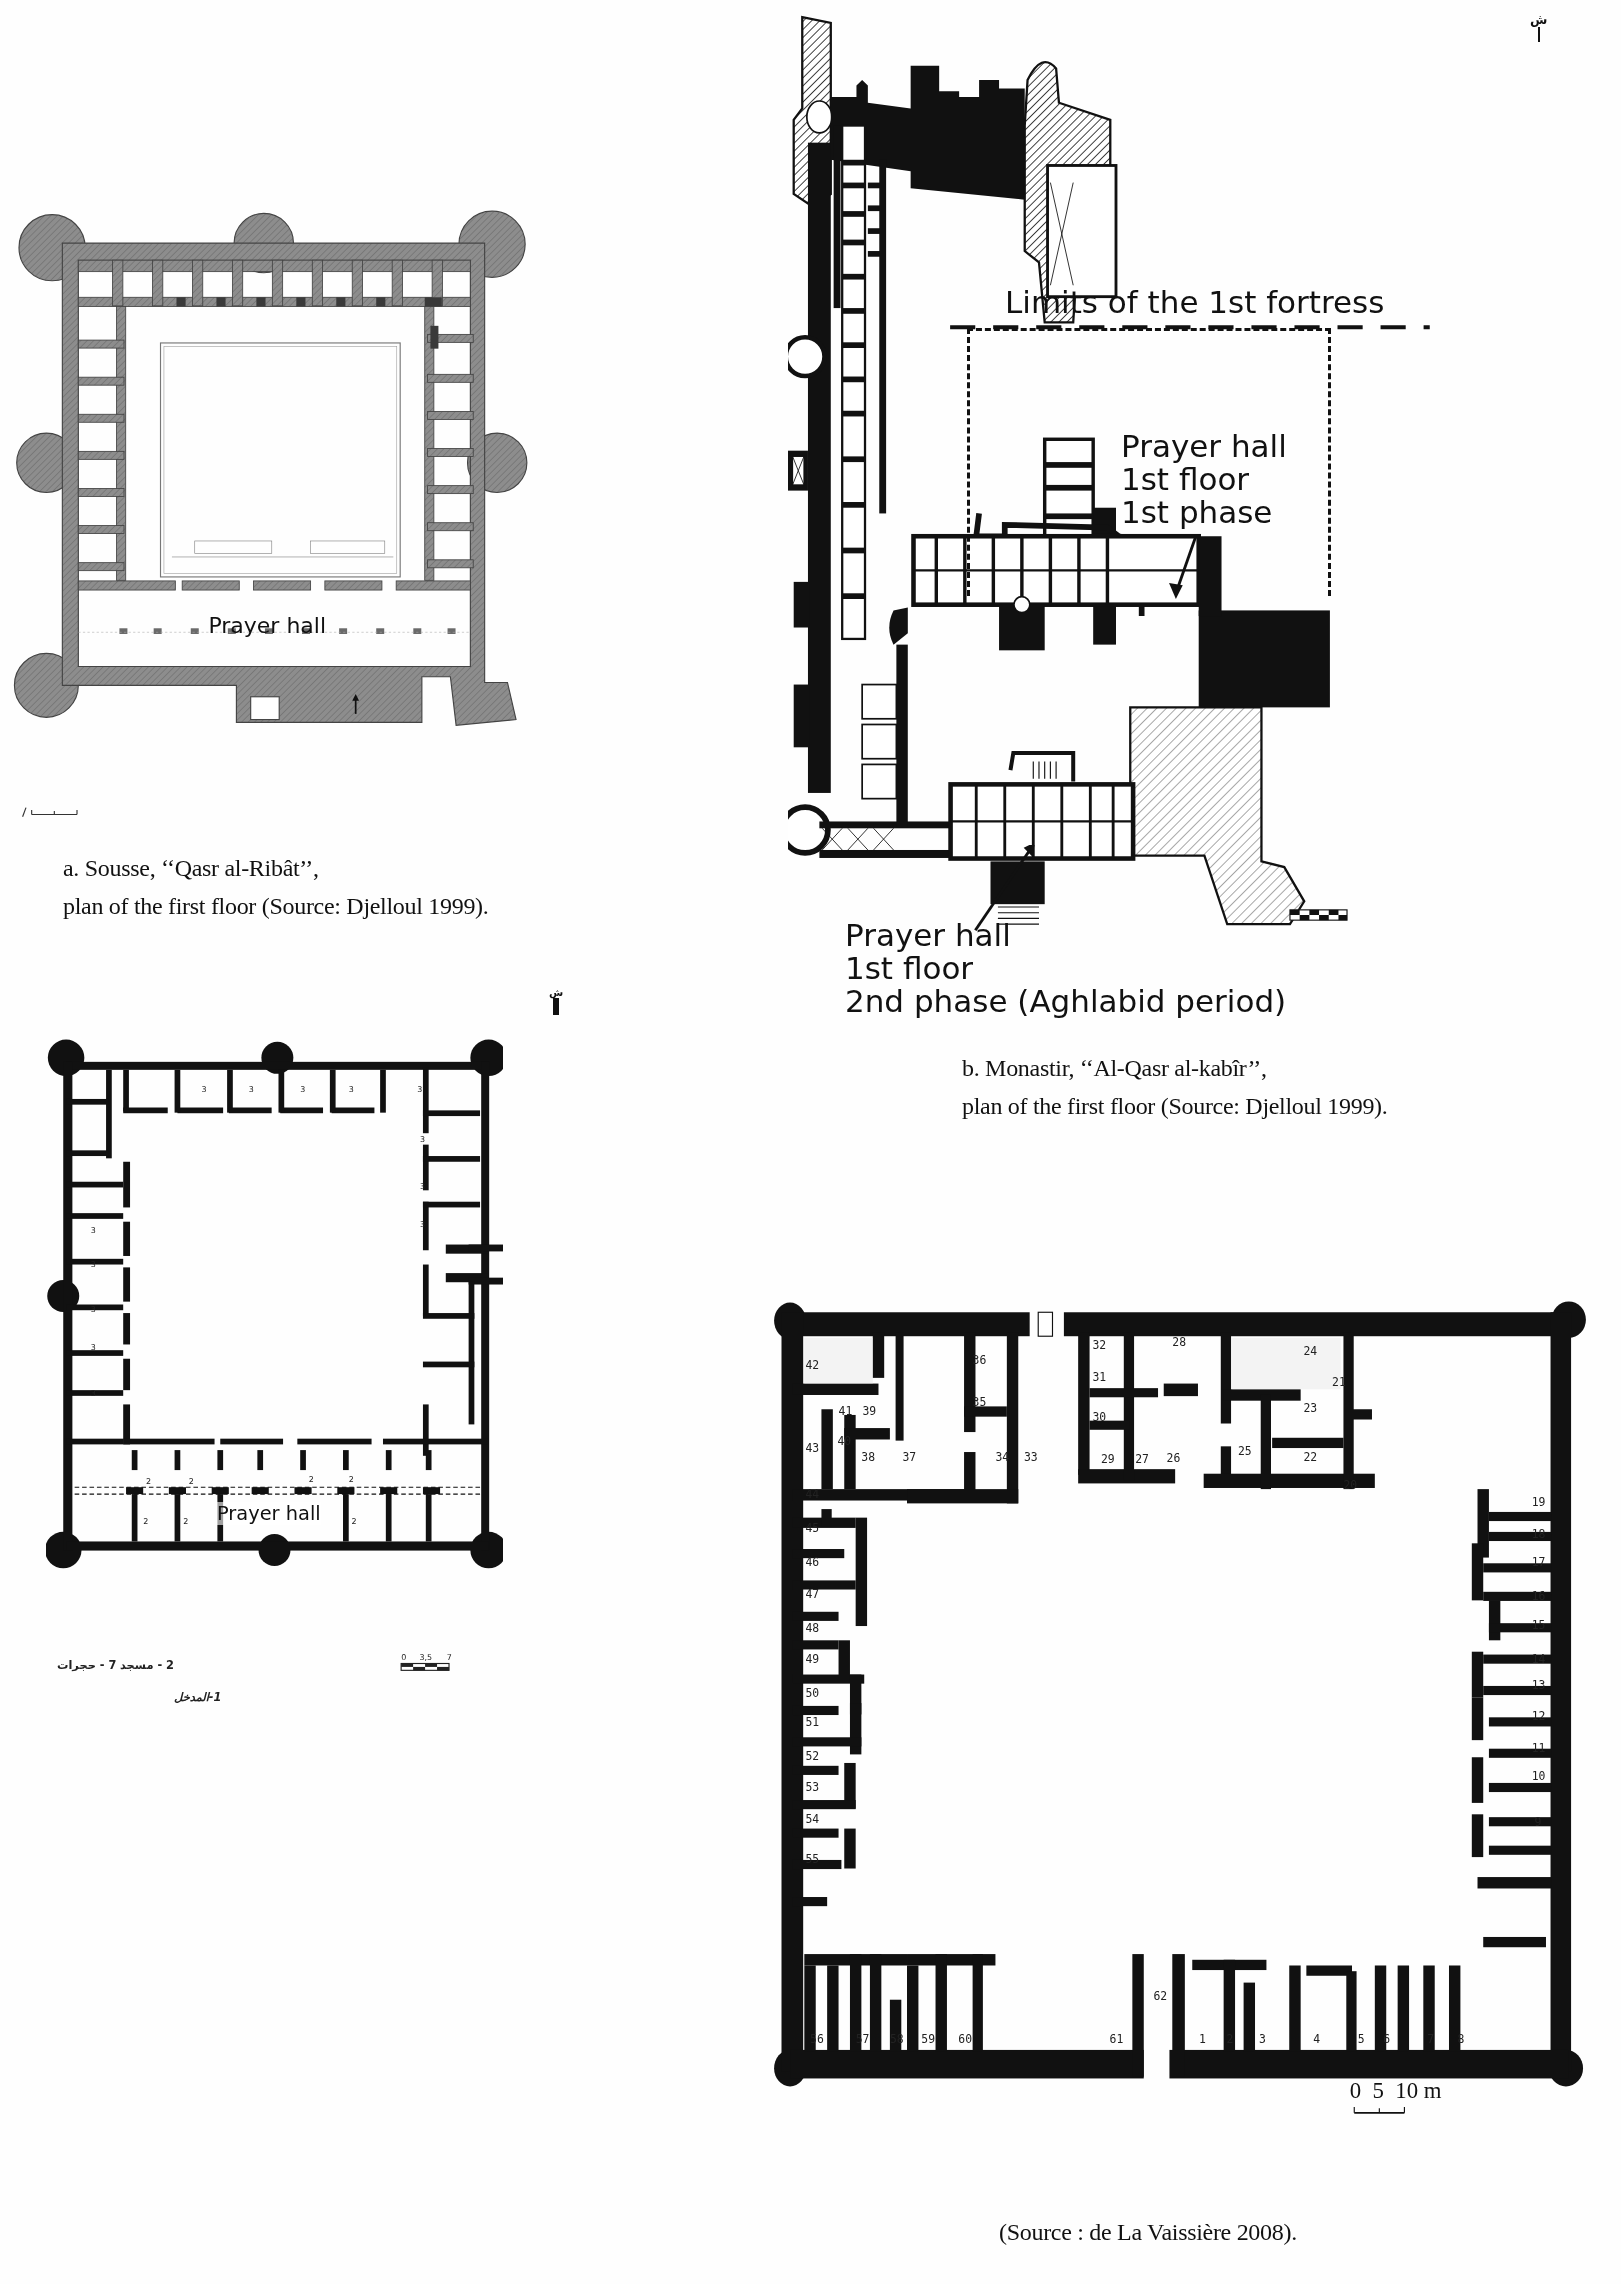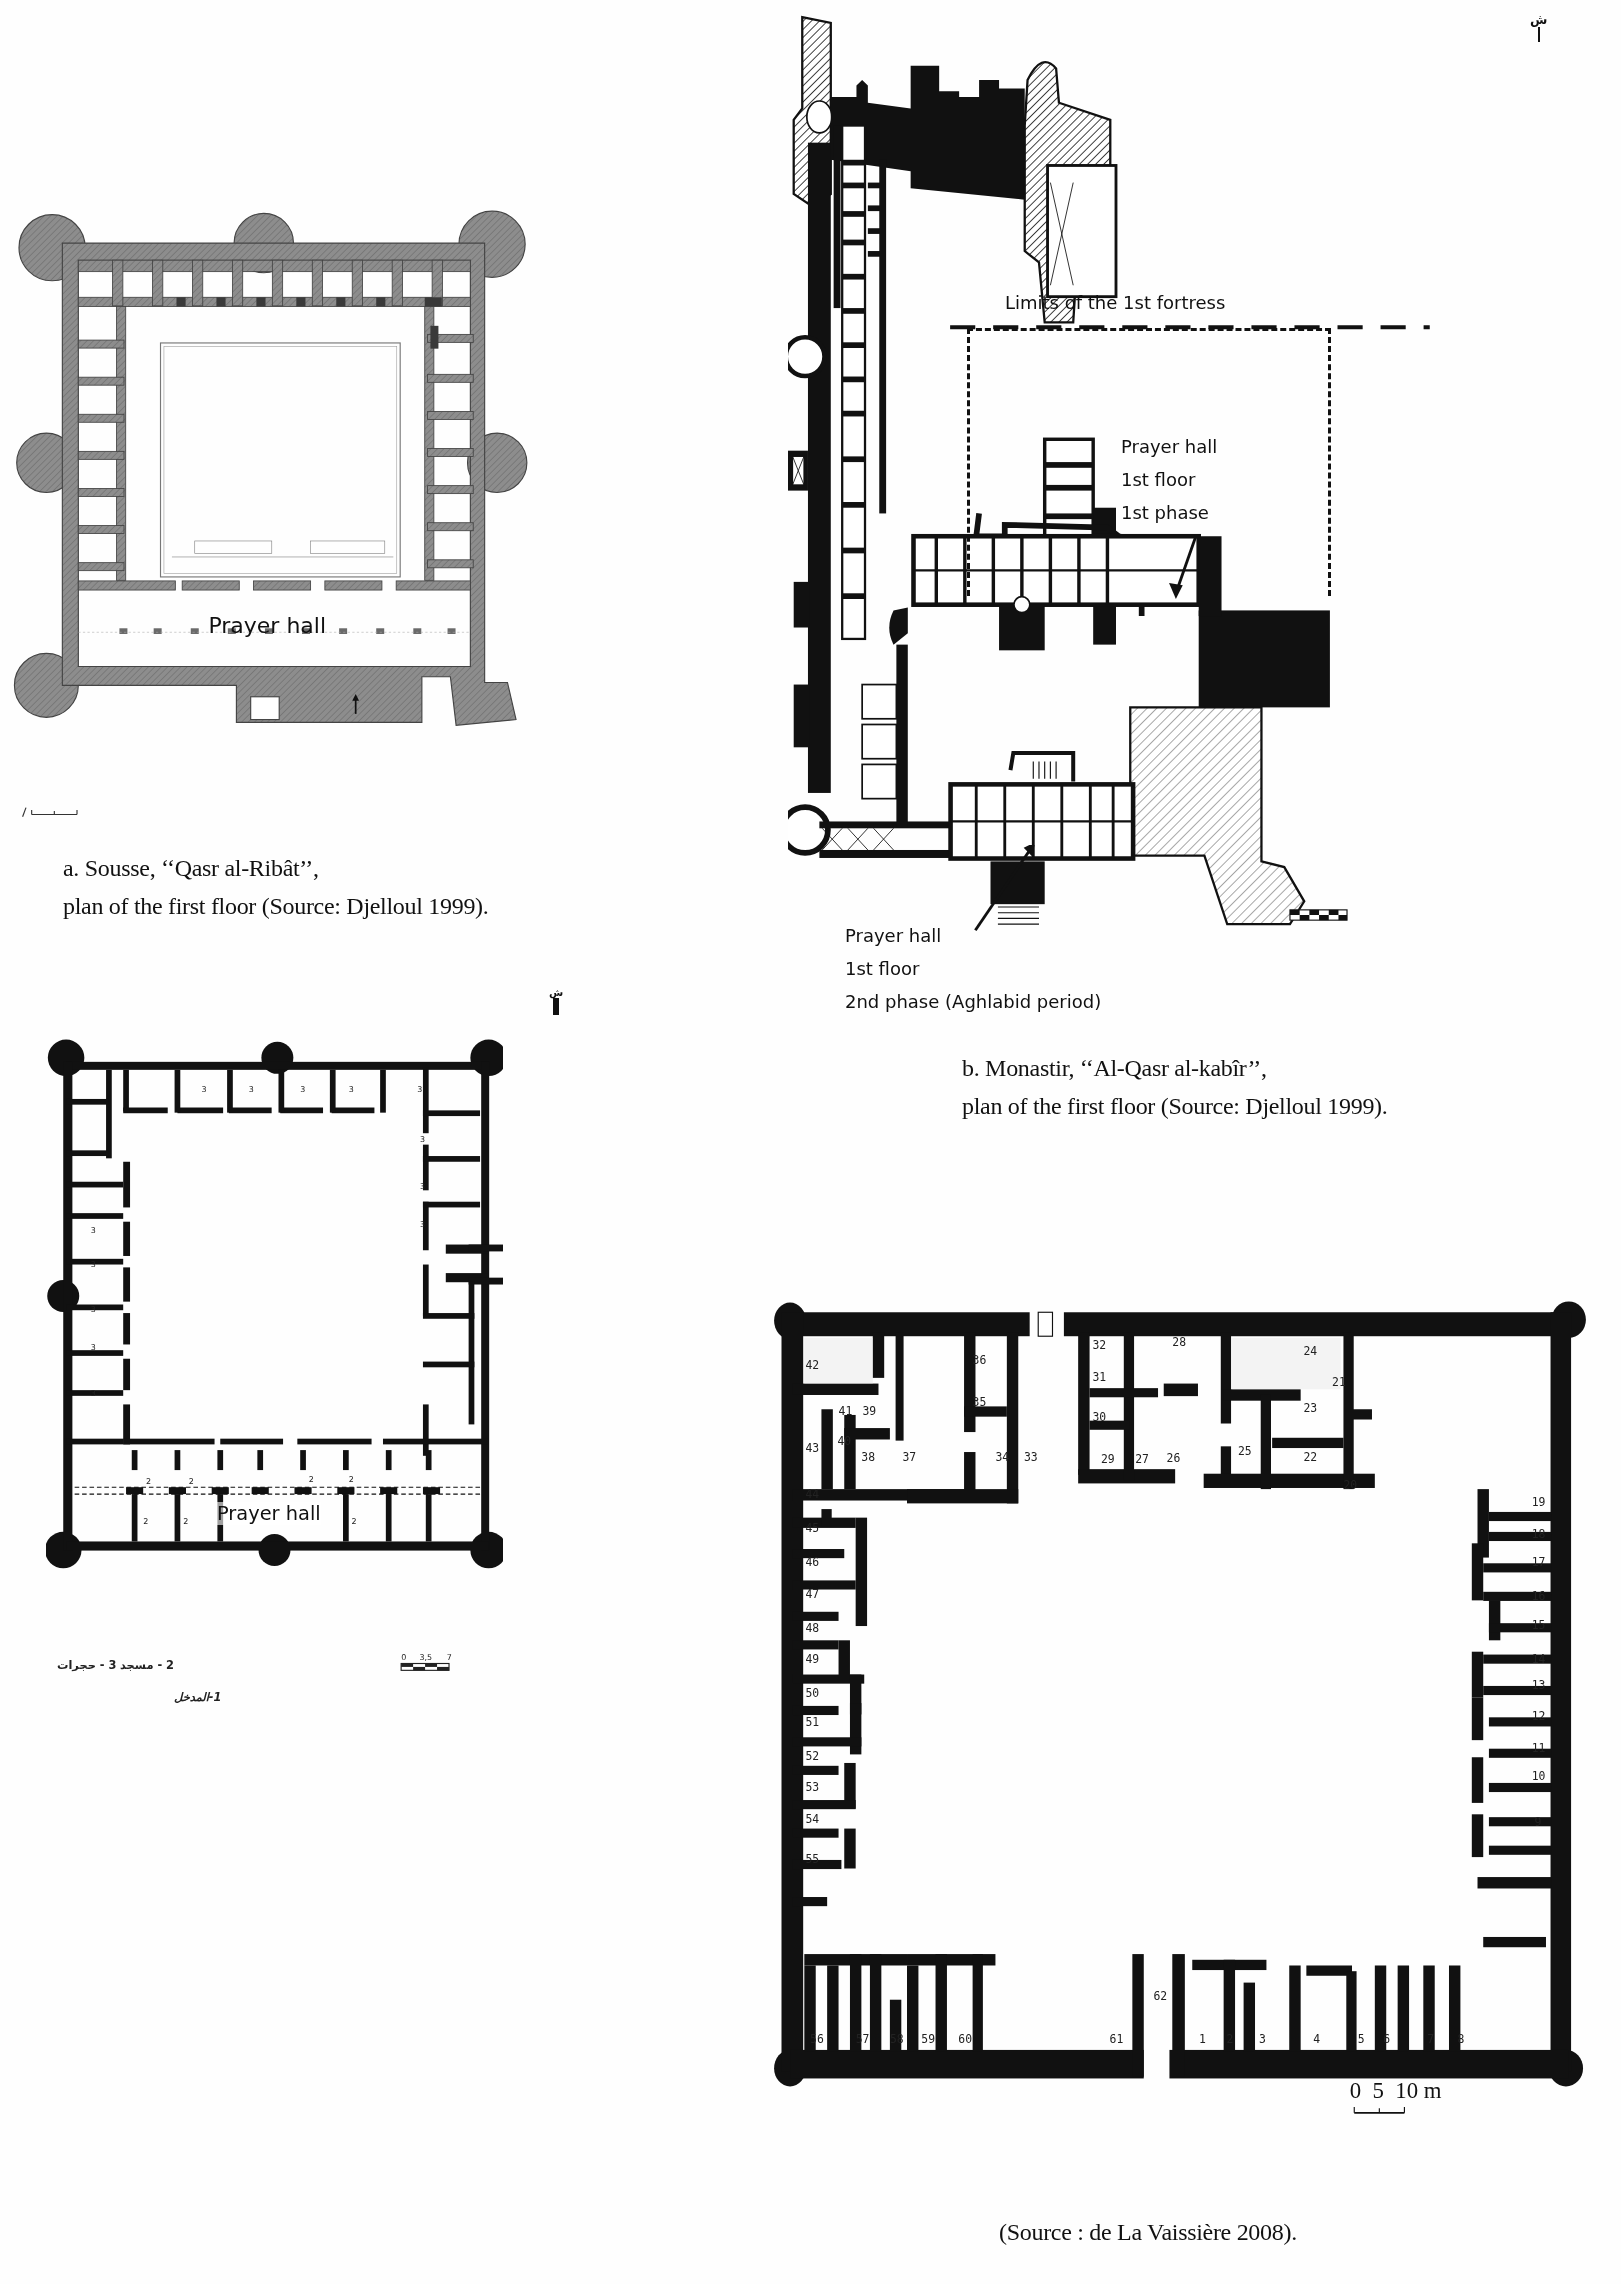--- a/index.html
+++ b/index.html
@@ -2,21 +2,21 @@
 <html style="font-size:9px"><head>
 <meta charset="utf-8">
 <style>
   html, body { margin:0; padding:0; background:#fefefe; }
   #page { position:relative; width:1621px; height:2284px; background:#fefefe; overflow:hidden; }
   .panel { position:absolute; }
   .panel svg { display:block; }
   .caption { position:absolute; font-family:"Liberation Serif","DejaVu Serif",serif; font-size:24px; line-height:38px; color:#111; letter-spacing:-0.3px; white-space:nowrap; }
   .caption i { font-style:italic; }
   .label { position:absolute; font-family:"DejaVu Sans","Liberation Sans",sans-serif; color:#111; white-space:nowrap; }
-  .label.lg { font-size:18px; line-height:33px; }
+  .label.lg { font-size:31px; line-height:33px; }
   .arabic { position:absolute; font-family:"DejaVu Sans",sans-serif; font-size:11.4px; font-weight:bold; color:#222; direction:rtl; white-space:nowrap; }
   .scale-text { font-family:"Liberation Serif",serif; }
   .north { position:absolute; font-family:"DejaVu Sans",sans-serif; font-weight:bold; color:#111; text-align:center; }
 </style>
 </head>
 <body>
 
 <div id="page">
 
   <div class="panel" style="left:11.4px; top:203px;">
@@ -436,21 +436,21 @@
           <text x="530" y="775">2</text>
         <text x="170" y="850">2</text>
           <text x="240" y="850">2</text>
           <text x="535" y="850">2</text>
         <text x="834" y="406">1</text>
       </g>
     </svg>
     <div class="label lg" style="left:171px; top:463px; font-size:19.4px; line-height:23px; background:rgba(255,255,255,0.6);">Prayer hall</div>
   </div>
 
-  <div class="arabic" style="left:57px; top:1658px;">3 - حجرات</div>
+  <div class="arabic" style="left:57px; top:1658px;">7 - حجرات</div>
   <div class="arabic" style="left:120px; top:1658px;">2 - مسجد</div>
   <div class="arabic" style="left:174px; top:1690px;font-style:italic;">1-المدخل</div>
   <div class="panel" style="left:400px; top:1652px;">
     <svg width="57" height="23" viewBox="0 0 100 40">
       <text x="2" y="14" font-size="14" font-family="DejaVu Sans, sans-serif" fill="#222">0</text>
       <text x="34" y="14" font-size="14" font-family="DejaVu Sans, sans-serif" fill="#222">3,5</text>
       <text x="82" y="14" font-size="14" font-family="DejaVu Sans, sans-serif" fill="#222">7</text>
       <rect x="2" y="20" width="84" height="12" fill="#fff" stroke="#222" stroke-width="2"></rect>
       <rect x="2" y="20" width="21" height="6" fill="#222"></rect>
         <rect x="44" y="20" width="21" height="6" fill="#222"></rect>

